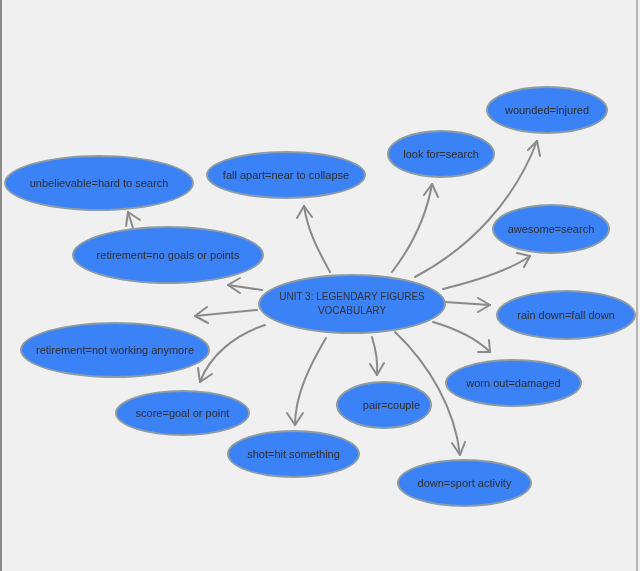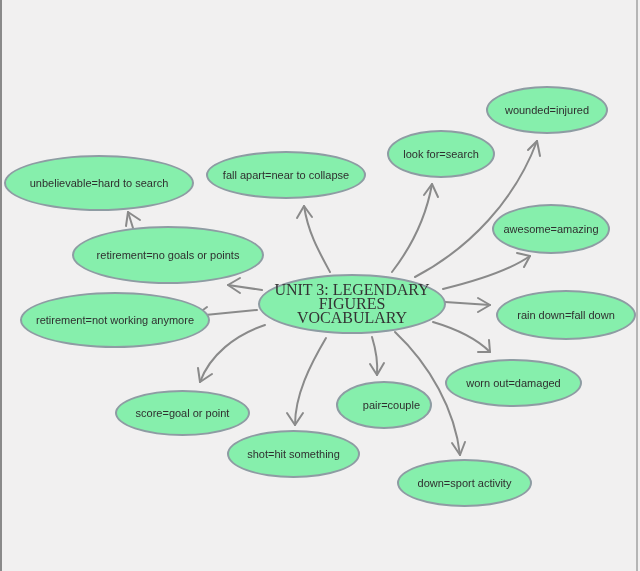--- a/index.html
+++ b/index.html
@@ -1,21 +1,21 @@
 <!DOCTYPE html>
 <html><head>
 <meta charset="utf-8">
 <style>
   html, body { margin:0; padding:0; }
   body { width:640px; height:571px; position:relative; overflow:hidden; background:#f1f0f0; font-family:"Liberation Sans", sans-serif; }
   .frame { position:absolute; left:0; top:0; width:638px; height:571px; border-left:2px solid #8a8a8a; border-right:2px solid #b5b5b5; box-sizing:border-box; }
   svg.arrows { position:absolute; left:0; top:0; }
-  .node { position:absolute; box-sizing:border-box; border:2px solid #8e9ca3; border-radius:50%; background:#86efac;
+  .node { position:absolute; box-sizing:border-box; border:2px solid #8e9ca3; border-radius:50%; background:#3b82f6;
           display:flex; align-items:center; justify-content:center; text-align:center; font-size:11px; line-height:14px; color:#2f2f2f; padding:0 10px; }
-  .center { font-size:16px; color:#333;font-family:Liberation Serif, serif; }
+  .center { font-size:10px; color:#333; }
 </style>
 </head>
 <body>
 
 <div class="frame"></div>
 
 <svg class="arrows" width="640" height="571" fill="none" stroke="#8a8a8a" stroke-width="2" stroke-linecap="round" stroke-linejoin="round">
 
   <path d="M330 272 C318 250 308 232 304 206"></path>
     <path d="M297 218 L304 206 L312 217"></path>
@@ -63,32 +63,32 @@
 <div class="node" style="left:206px;top:151px;width:160px;height:48px;">
     <span>fall apart=near to collapse</span>
   </div>
 <div class="node" style="left:387px;top:130px;width:108px;height:48px;">
     <span>look for=search</span>
   </div>
 <div class="node" style="left:486px;top:86px;width:122px;height:48px;">
     <span>wounded=injured</span>
   </div>
 <div class="node" style="left:492px;top:204px;width:118px;height:50px;">
-    <span>awesome=amazing</span>
+    <span>awesome=search</span>
   </div>
 <div class="node" style="left:72px;top:226px;width:192px;height:58px;">
     <span>retirement=no goals or points</span>
   </div>
 <div class="node" style="left:258px;top:274px;width:188px;height:60px;">
     <span class="center">UNIT 3: LEGENDARY FIGURES VOCABULARY</span>
   </div>
 <div class="node" style="left:496px;top:290px;width:140px;height:50px;">
     <span>rain down=fall down</span>
   </div>
-<div class="node" style="left:20px;top:292px;width:190px;height:56px;">
+<div class="node" style="left:20px;top:322px;width:190px;height:56px;">
     <span>retirement=not working anymore</span>
   </div>
 <div class="node" style="left:445px;top:359px;width:137px;height:48px;">
     <span>worn out=damaged</span>
   </div>
 <div class="node" style="left:115px;top:390px;width:135px;height:46px;">
     <span>score=goal or point</span>
   </div>
 <div class="node" style="left:336px;top:381px;width:96px;height:48px;justify-content:flex-end;">
     <span>pair=couple</span>

